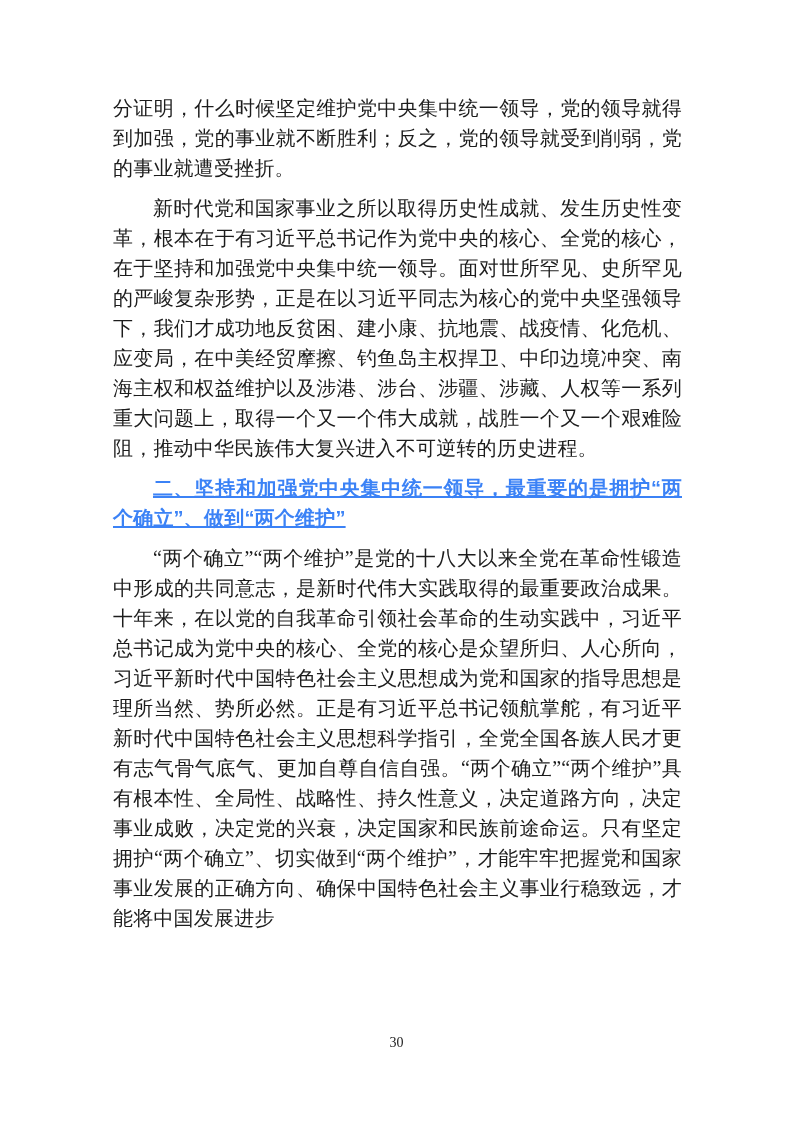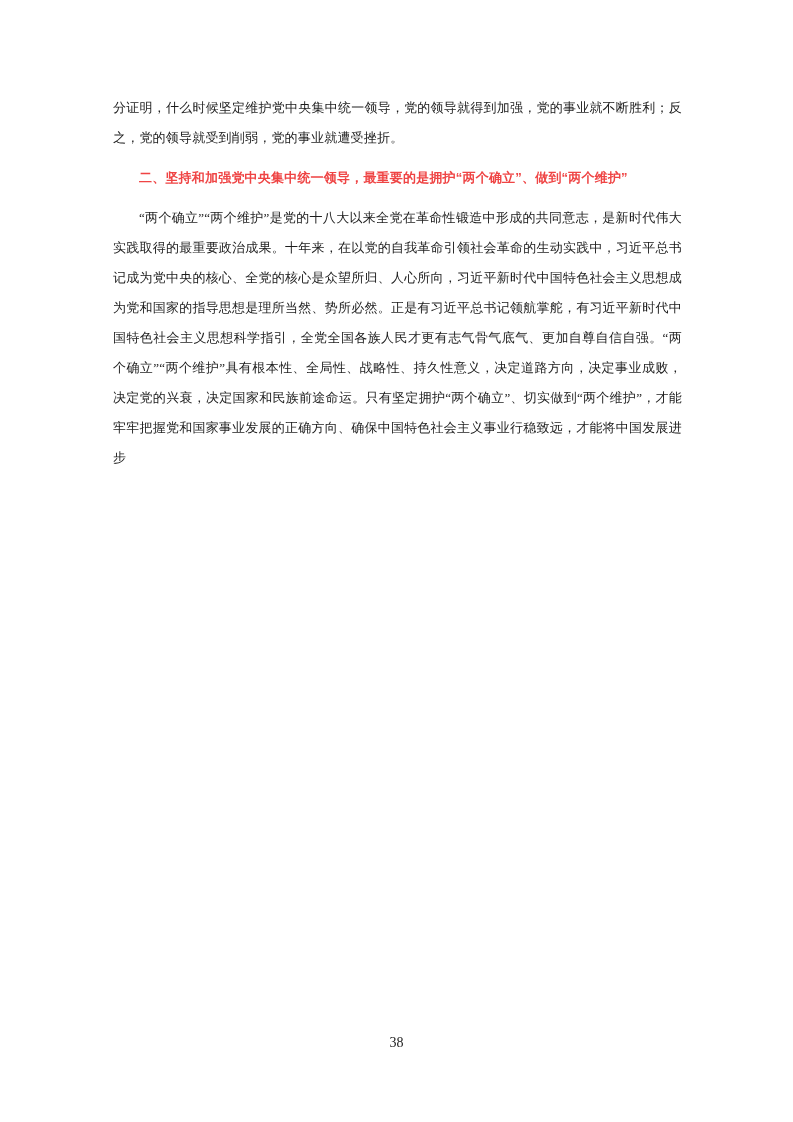--- a/index.html
+++ b/index.html
@@ -21,48 +21,50 @@
     background: #ffffff;
   }
   .text-block {
     position: absolute;
     top: 93px;
     left: 113px;
     width: 569px;
   }
   .para {
     margin: 0 0 10px 0;
-    font-size: 13px;
+    font-size: 20px;
     line-height: 30px;
     text-align: justify;
     letter-spacing: 0.2px;
     word-break: break-all;
   }
   .para.indent {
     text-indent: 2em;
   }
   .para.heading {
     font-family: "Liberation Sans", "DejaVu Sans", sans-serif;
     font-weight: 700;
-    color: #ef4444;
+    color: #3b82f6;
+    text-decoration: underline;
   }
   .page-number {
     position: absolute;
     top: 1034px;
     left: 0;
     width: 793px;
     text-align: center;
     font-size: 14px;
     line-height: 18px;
     color: #1c1c1c;
   }
 </style>
 </head>
 <body>
 
 <div class="page">
   <div class="text-block">
       <p class="para body">分证明，什么时候坚定维护党中央集中统一领导，党的领导就得到加强，党的事业就不断胜利；反之，党的领导就受到削弱，党的事业就遭受挫折。</p>
+      <p class="para body indent">新时代党和国家事业之所以取得历史性成就、发生历史性变革，根本在于有习近平总书记作为党中央的核心、全党的核心，在于坚持和加强党中央集中统一领导。面对世所罕见、史所罕见的严峻复杂形势，正是在以习近平同志为核心的党中央坚强领导下，我们才成功地反贫困、建小康、抗地震、战疫情、化危机、应变局，在中美经贸摩擦、钓鱼岛主权捍卫、中印边境冲突、南海主权和权益维护以及涉港、涉台、涉疆、涉藏、人权等一系列重大问题上，取得一个又一个伟大成就，战胜一个又一个艰难险阻，推动中华民族伟大复兴进入不可逆转的历史进程。</p>
       <p class="para heading indent">二、坚持和加强党中央集中统一领导，最重要的是拥护“两个确立”、做到“两个维护”</p>
       <p class="para body indent">“两个确立”“两个维护”是党的十八大以来全党在革命性锻造中形成的共同意志，是新时代伟大实践取得的最重要政治成果。十年来，在以党的自我革命引领社会革命的生动实践中，习近平总书记成为党中央的核心、全党的核心是众望所归、人心所向，习近平新时代中国特色社会主义思想成为党和国家的指导思想是理所当然、势所必然。正是有习近平总书记领航掌舵，有习近平新时代中国特色社会主义思想科学指引，全党全国各族人民才更有志气骨气底气、更加自尊自信自强。“两个确立”“两个维护”具有根本性、全局性、战略性、持久性意义，决定道路方向，决定事业成败，决定党的兴衰，决定国家和民族前途命运。只有坚定拥护“两个确立”、切实做到“两个维护”，才能牢牢把握党和国家事业发展的正确方向、确保中国特色社会主义事业行稳致远，才能将中国发展进步</p>
     </div>
-  <div class="page-number">38</div>
+  <div class="page-number">30</div>
 </div>
 
 </body></html>

